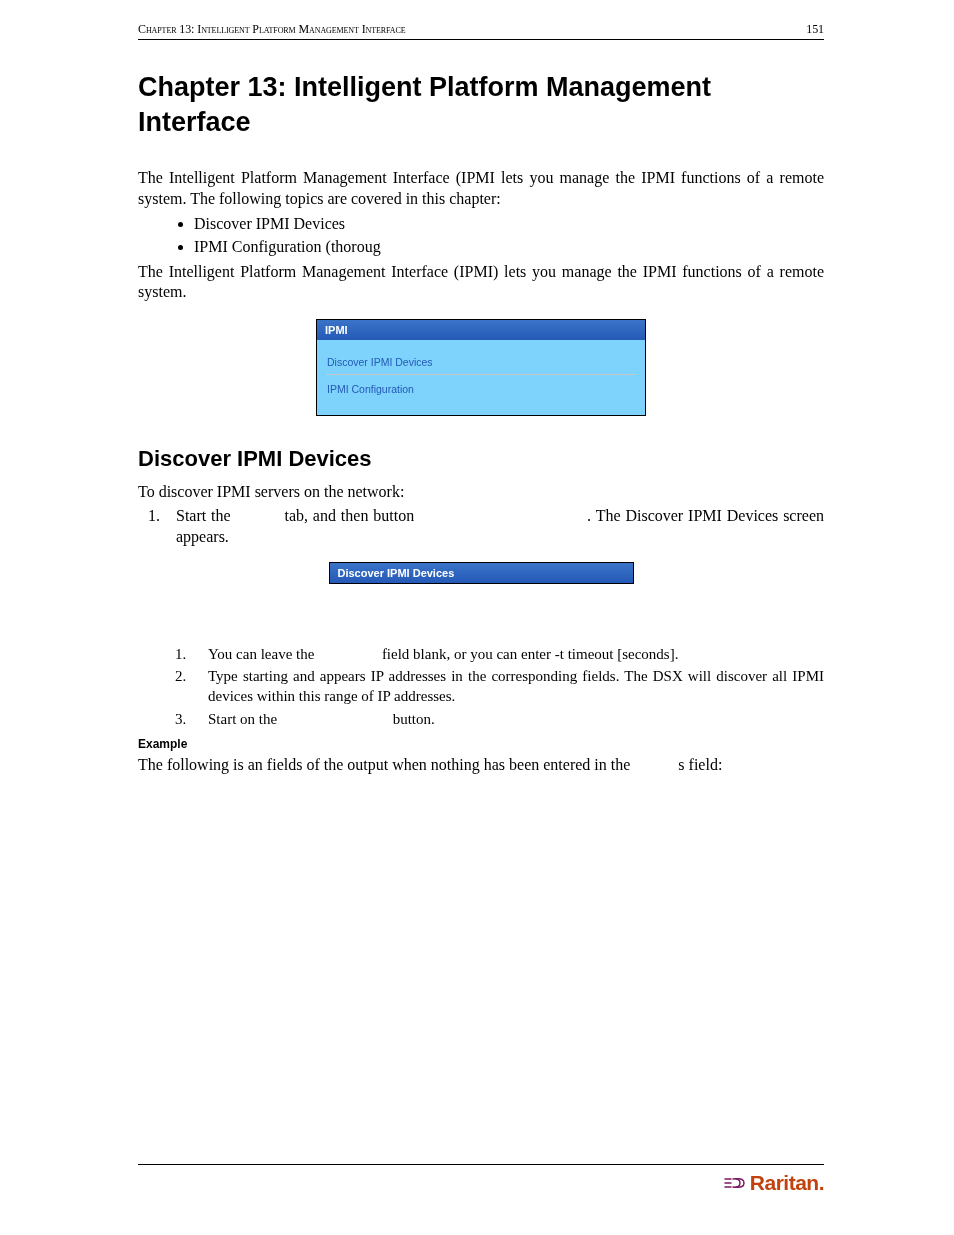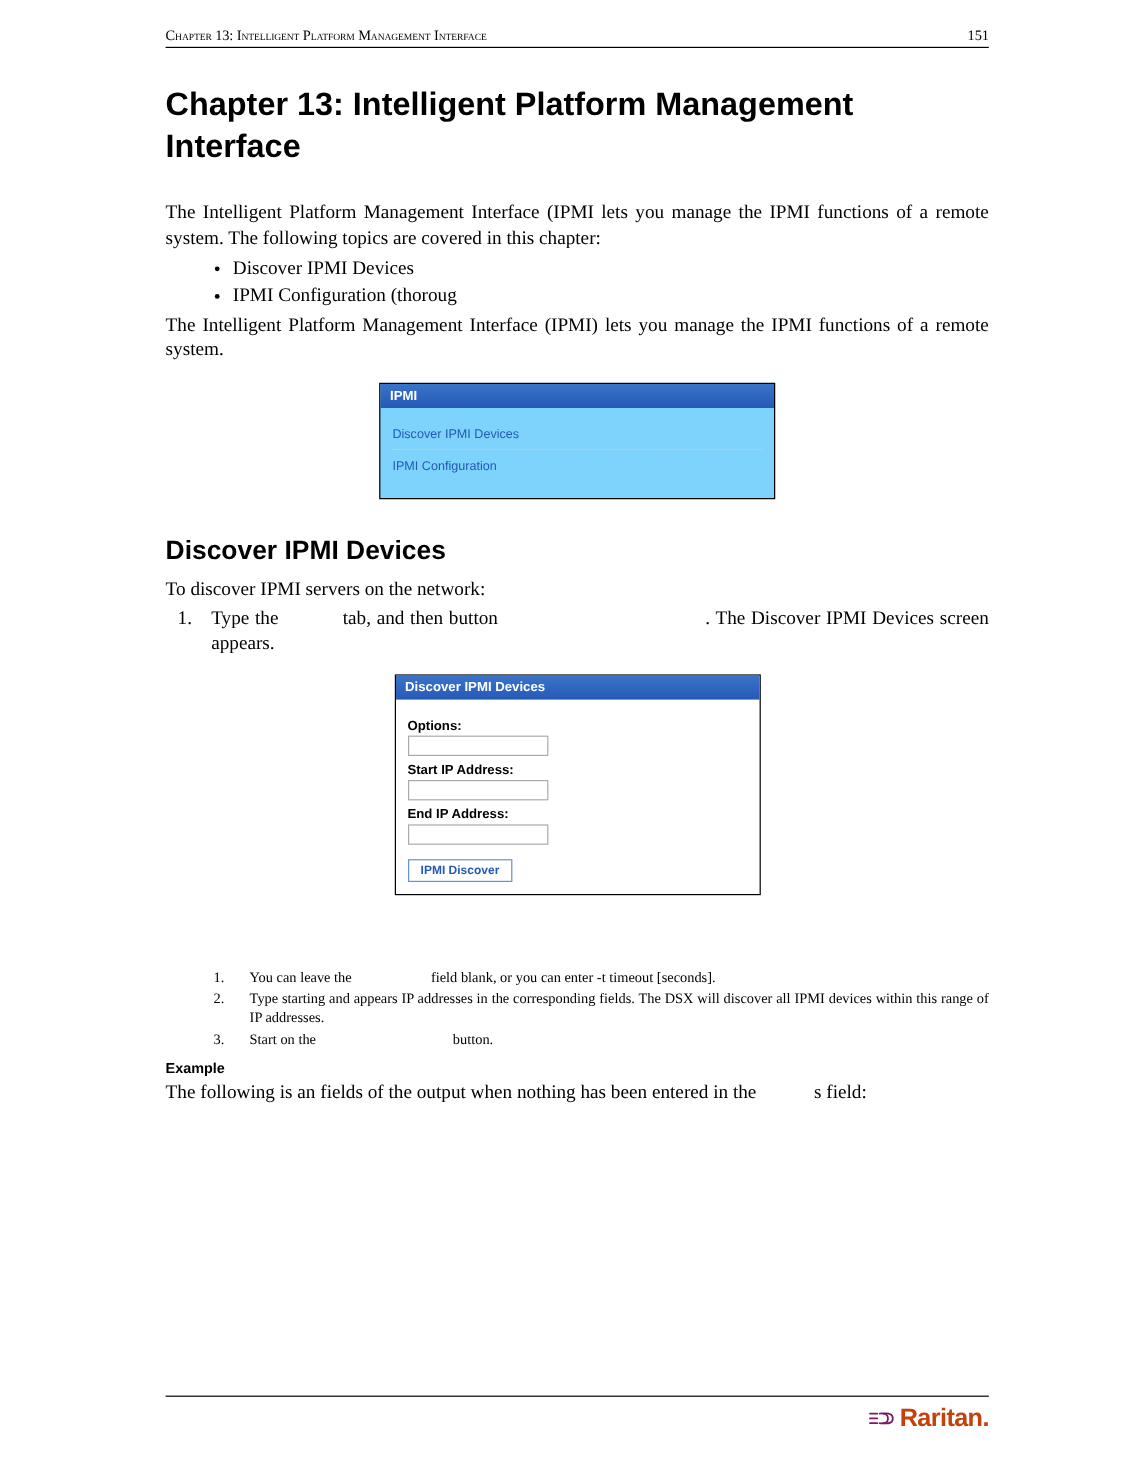--- a/index.html
+++ b/index.html
@@ -133,21 +133,21 @@
     font-family: Arial, sans-serif;
     font-size: 10px;
     font-weight: bold;
     padding: 3px 10px;
     margin-top: 8px;
   }
 
   ol.indented {
     margin: 0 0 8px 0;
     padding-left: 52px;
-    font-size: 12px;
+    font-size: 15px;
   }
   ol.indented > li {
     padding-left: 18px;
     text-align: justify;
     line-height: 1.35;
     margin-bottom: 2px;
   }
 
   h3.subsection {
     font-family: Liberation Sans, sans-serif;
@@ -208,36 +208,27 @@
       </div>
     </div>
   </div>
 
   <h2 class="section-title">Discover IPMI Devices</h2>
 
   <p class="body">To discover IPMI servers on the network:</p>
 
   <ol class="numbered">
     <li>
-      <span>Type  the  </span><span style="display:inline-block;width:44px"></span><span>  tab,  and  then  button  </span><span style="display:inline-block;width:168px"></span><span>.  The  Discover  IPMI  Devices screen appears.</span>
+      <span>Start  the  </span><span style="display:inline-block;width:44px"></span><span>  tab,  and  then  button  </span><span style="display:inline-block;width:168px"></span><span>.  The  Discover  IPMI  Devices screen appears.</span>
     </li>
   </ol>
 
   <div class="fig-wrap" style="margin-top:4px;">
     <div class="discover-panel">
       <div class="panel-titlebar">Discover IPMI Devices</div>
-      <div class="discover-body">
-        <div class="field-label">Options:</div>
-        <div class="field-input"></div>
-        <div class="field-label">Start IP Address:</div>
-        <div class="field-input"></div>
-        <div class="field-label">End IP Address:</div>
-        <div class="field-input"></div>
-        <div class="ipmi-btn">IPMI Discover</div>
-      </div>
     </div>
   </div>
 
   <ol class="indented">
     <li>
       <span>You can leave the </span><span style="display:inline-block;width:60px"></span><span> field blank, or you can enter -t timeout [seconds].</span>
     </li>
     <li>Type starting and appears IP addresses in the corresponding fields. The DSX will discover all IPMI devices within this range of IP addresses.</li>
     <li>
       <span>Start on the </span><span style="display:inline-block;width:108px"></span><span> button.</span>

